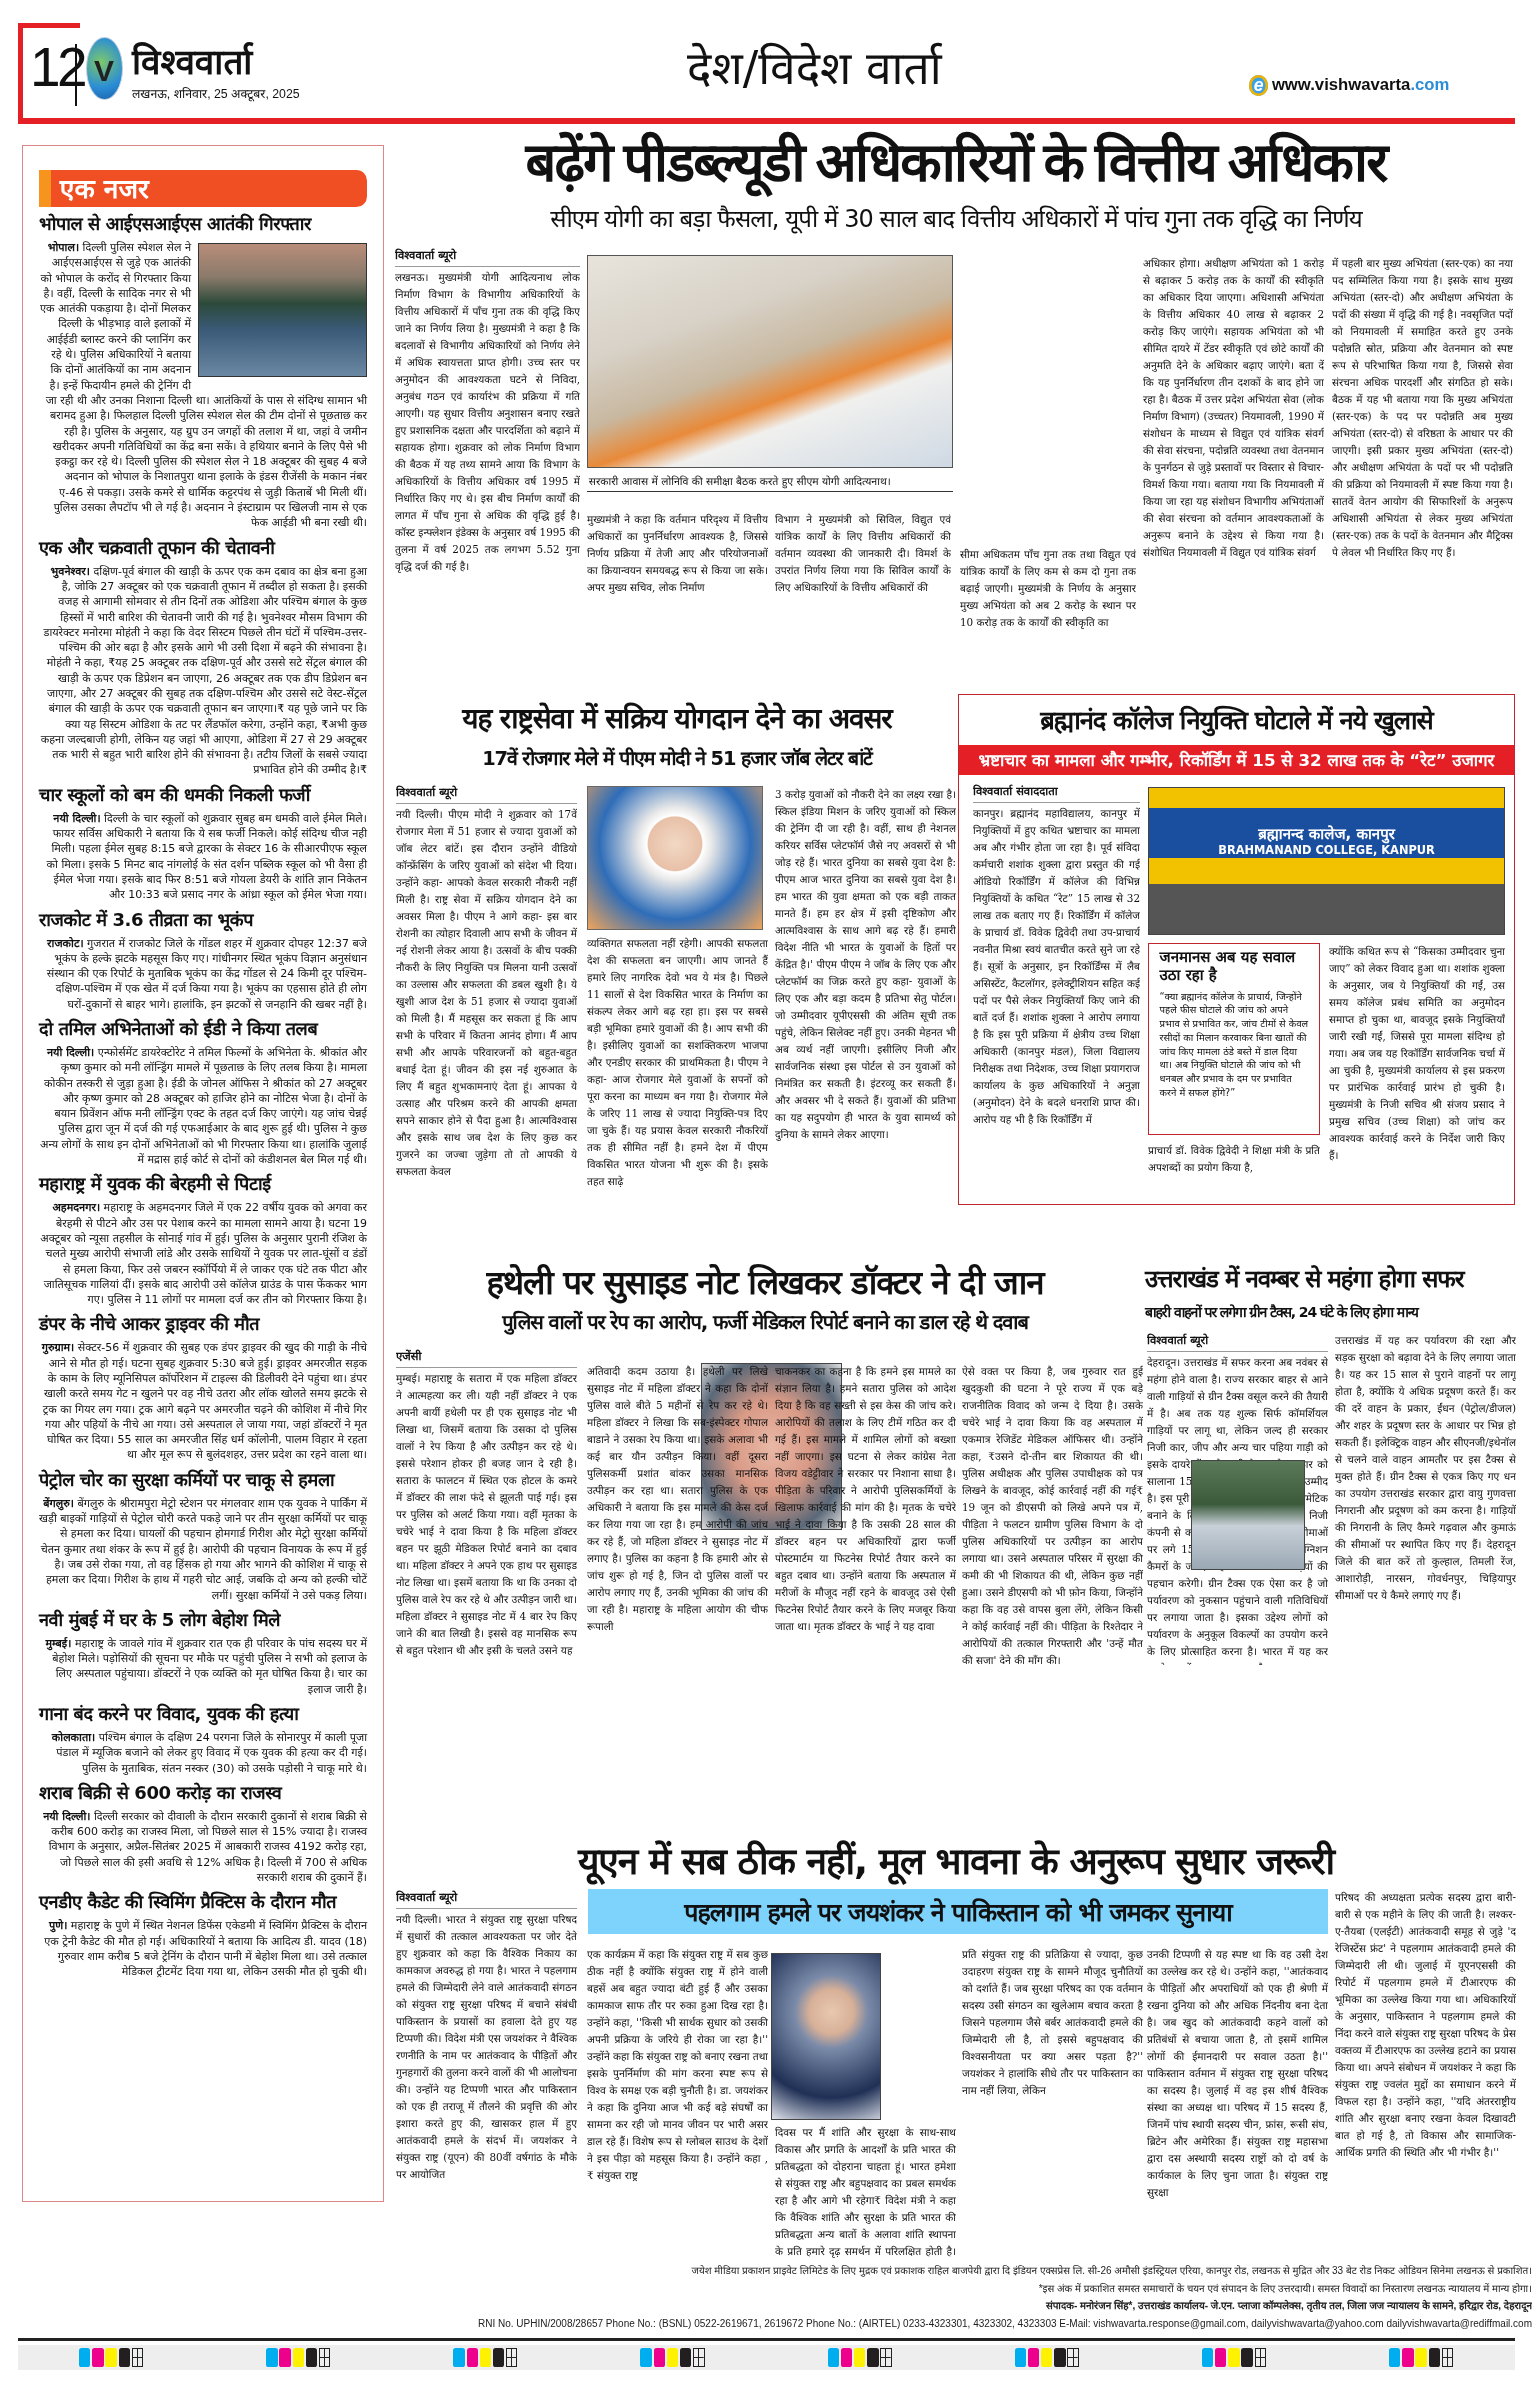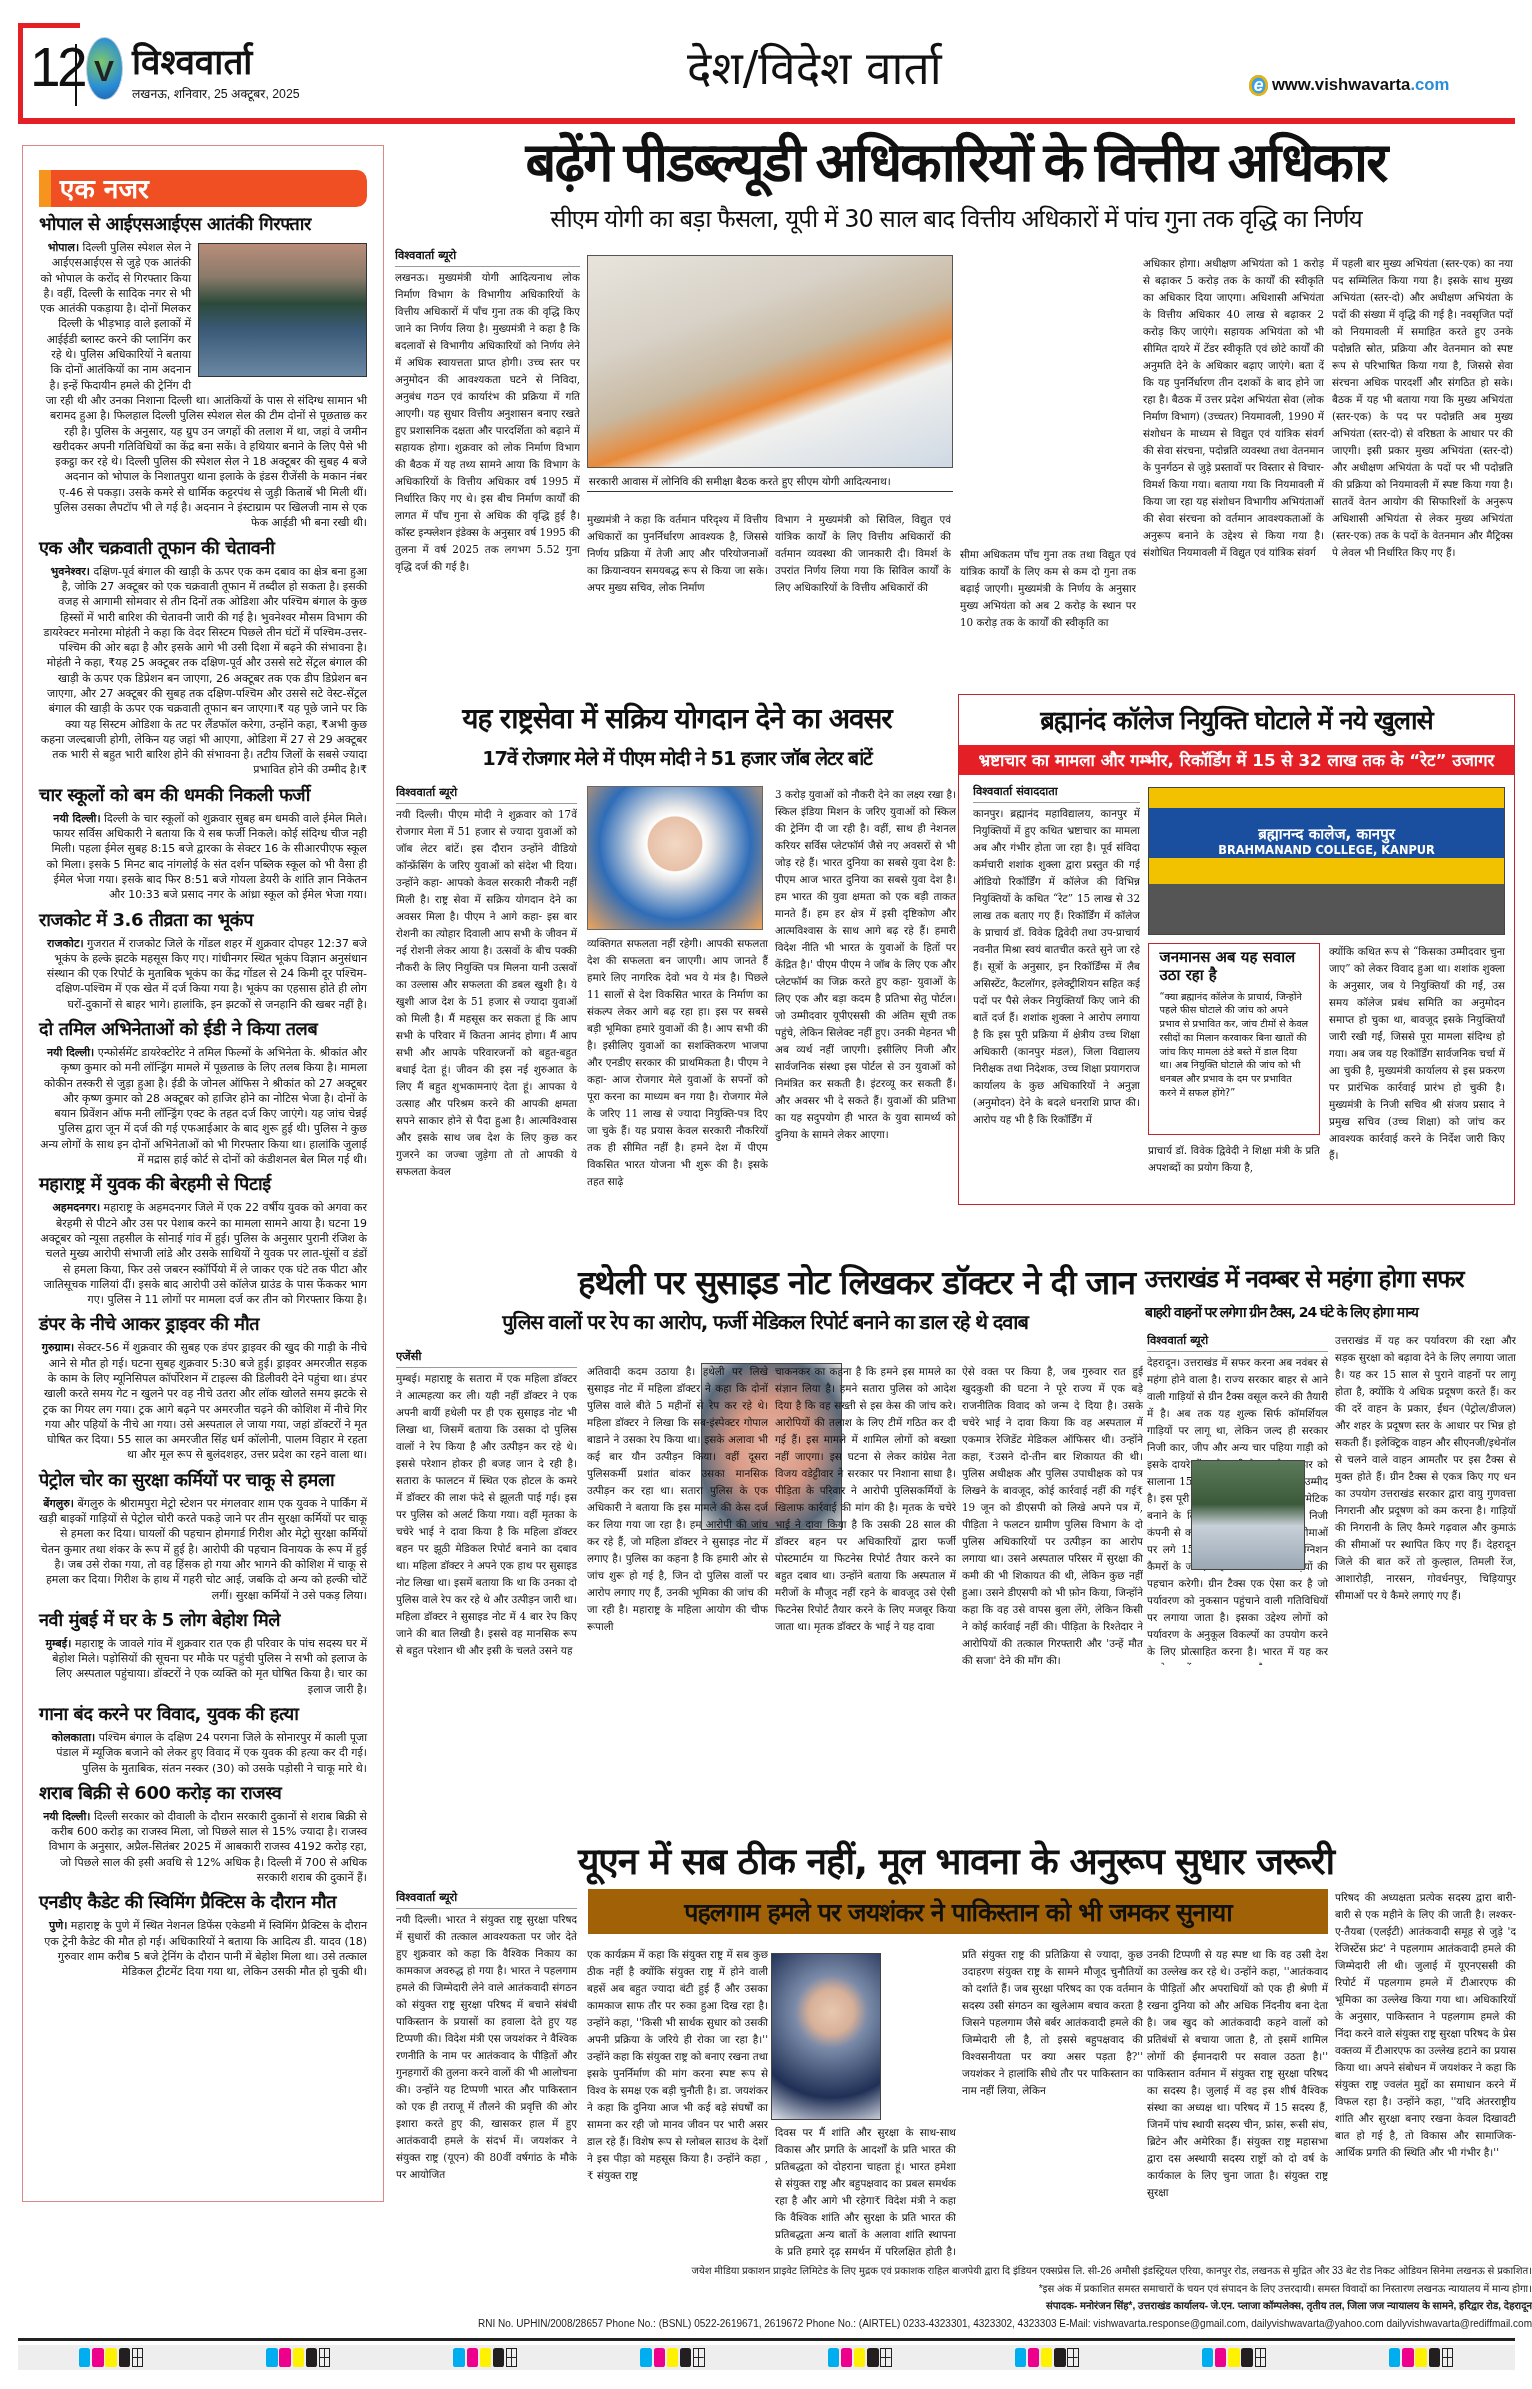--- a/index.html
+++ b/index.html
@@ -35,21 +35,21 @@
 .photo-meeting{background:linear-gradient(160deg,#e8e4dc 0%,#d8d2c8 30%,#c8b8a0 50%,#e88a3a 62%,#f0f0ee 70%,#cfd9e4 100%)}
 .h2{font-family:"DejaVu Sans",sans-serif;font-weight:bold;letter-spacing:-1.1px;text-align:center}
 .photo-modi{background:radial-gradient(circle at 50% 40%,#f2d9c4 0,#e8c0a8 22%,#fff 23%,#e8e8e8 30%,#2f6db8 62%,#f0a55a 100%)}
 .brahma-box{left:958px;top:694px;width:557px;height:511px;border:1.8px solid #c0282e}
 .brahma-red{background:#e51f26;color:#fff;font-size:16.7px;font-weight:bold;text-align:center;height:30px;line-height:30px;font-family:"DejaVu Sans",sans-serif}
 .photo-college{background:linear-gradient(180deg,#f2c200 0 14%,#1a4fa0 14% 48%,#f2c200 48% 66%,#555 66% 100%)}
 .inset-box{border:1.8px solid #c0282e;padding:5.3px 10.6px}
 .photo-hand{background:radial-gradient(ellipse at 50% 50%,#e9b8a6 0,#d89a86 40%,#5a6878 75%,#ddd 100%)}
 .photo-road{background:linear-gradient(180deg,#5a7a5a 0,#3a5a3a 40%,#c8d0d8 60%,#9aa8b4 100%)}
 .photo-jai{background:radial-gradient(circle at 55% 35%,#e8c8b0 0,#d8b098 18%,#7a8aa8 30%,#1f2f55 70%,#e0e4ec 100%)}
-.pahalgam{background:#a16207;font-family:"DejaVu Sans",sans-serif;font-size:25px;font-weight:bold;letter-spacing:-0.9px;padding:5.3px 12.3px}
+.pahalgam{background:#7dd3fc;font-family:"DejaVu Sans",sans-serif;font-size:25px;font-weight:bold;letter-spacing:-0.9px;padding:5.3px 12.3px}
 .footer{left:0;top:2262px;width:1532px;text-align:right;font-size:10px;line-height:17.6px;font-family:"Liberation Sans",sans-serif;color:#222}
 .footrule{left:17.6px;top:2338px;width:1497px;height:2.6px;background:#222}
 .regbar{left:17.6px;top:2345px;width:1497px;height:25px;background:#eee;display:flex;justify-content:space-around;align-items:center}
 .reg{display:flex;gap:1.8px}
 .sw{width:11.4px;height:19.4px;border-radius:2.6px}
 .cross{width:11.4px;height:19.4px;border:1.3px solid #222;background:linear-gradient(#222,#222) center/100% 1.3px no-repeat,linear-gradient(#222,#222) center/1.3px 100% no-repeat}
 </style>
 </head>
 <body>
 
@@ -156,21 +156,21 @@
     <div style="font-family:'DejaVu Sans',sans-serif;font-size:9.7px;line-height:13.7px">“क्या ब्रह्मानंद कॉलेज के प्राचार्य, जिन्होंने पहले फीस घोटाले की जांच को अपने प्रभाव से प्रभावित कर, जांच टीमों से केवल रसीदों का मिलान करवाकर बिना खातों की जांच किए मामला ठंडे बस्ते में डाल दिया था। अब नियुक्ति घोटाले की जांच को भी धनबल और प्रभाव के दम पर प्रभावित करने में सफल होंगे?”</div>
   </div>
   <div class="abs photo-college" style="left:189px;top:92px;width:357px;height:148px;border:0.9px solid #444;color:#fff;text-align:center;font-family:'DejaVu Sans',sans-serif">
     <div style="margin-top:35px;font-size:15px;font-weight:bold">ब्रह्मानन्द कालेज, कानपुर</div>
     <div style="font-size:11.4px;font-weight:bold">BRAHMANAND COLLEGE, KANPUR</div>
   </div>
   <div class="col" style="left:189px;top:447px;width:172px;height:53px;overflow:hidden">प्राचार्य डॉ. विवेक द्विवेदी ने शिक्षा मंत्री के प्रति अपशब्दों का प्रयोग किया है,</div>
   <div class="col" style="left:370px;top:248px;width:176px;height:252px;overflow:hidden">क्योंकि कथित रूप से “किसका उम्मीदवार चुना जाए” को लेकर विवाद हुआ था। शशांक शुक्ला के अनुसार, जब ये नियुक्तियाँ की गईं, उस समय कॉलेज प्रबंध समिति का अनुमोदन समाप्त हो चुका था, बावजूद इसके नियुक्तियाँ जारी रखी गईं, जिससे पूरा मामला संदिग्ध हो गया। अब जब यह रिकॉर्डिंग सार्वजनिक चर्चा में आ चुकी है, मुख्यमंत्री कार्यालय से इस प्रकरण पर प्रारंभिक कार्रवाई प्रारंभ हो चुकी है। मुख्यमंत्री के निजी सचिव श्री संजय प्रसाद ने प्रमुख सचिव (उच्च शिक्षा) को जांच कर आवश्यक कार्रवाई करने के निर्देश जारी किए हैं।</div>
 </div>
 
-<div class="abs h2" style="left:395px;top:1259px;width:740px;font-size:33px;text-align:right">हथेली पर सुसाइड नोट लिखकर डॉक्टर ने दी जान</div>
+<div class="abs h2" style="left:395px;top:1259px;width:740px;font-size:33px;text-align:center">हथेली पर सुसाइड नोट लिखकर डॉक्टर ने दी जान</div>
 <div class="abs h2" style="left:395px;top:1308px;width:740px;font-size:20px">पुलिस वालों पर रेप का आरोप, फर्जी मेडिकल रिपोर्ट बनाने का डाल रहे थे दवाब</div>
 <div class="col" style="left:396px;top:1348px;width:181px;height:317px;overflow:hidden">
   <div class="byline">एजेंसी</div>
   <div>मुम्बई। महाराष्ट्र के सतारा में एक महिला डॉक्टर ने आत्महत्या कर ली। यही नहीं डॉक्टर ने एक अपनी बायीं हथेली पर ही एक सुसाइड नोट भी लिखा था, जिसमें बताया कि उसका दो पुलिस वालों ने रेप किया है और उत्पीड़न कर रहे थे। इससे परेशान होकर ही बजह जान दे रही है। सतारा के फालटन में स्थित एक होटल के कमरे में डॉक्टर की लाश फंदे से झूलती पाई गई। इस पर पुलिस को अलर्ट किया गया। वहीं मृतका के चचेरे भाई ने दावा किया है कि महिला डॉक्टर बहन पर झूठी मेडिकल रिपोर्ट बनाने का दबाव था। महिला डॉक्टर ने अपने एक हाथ पर सुसाइड नोट लिखा था। इसमें बताया कि था कि उनका दो पुलिस वाले रेप कर रहे थे और उत्पीड़न जारी था। महिला डॉक्टर ने सुसाइड नोट में 4 बार रेप किए जाने की बात लिखी है। इससे वह मानसिक रूप से बहुत परेशान थी और इसी के चलते उसने यह</div>
 </div>
 <div class="abs photo-hand" style="left:701px;top:1363px;width:141px;height:167px;border:0.9px solid #444"></div>
 <div class="col" style="left:587px;top:1363px;width:181px;height:301px;overflow:hidden">अतिवादी कदम उठाया है। हथेली पर लिखे सुसाइड नोट में महिला डॉक्टर ने कहा कि दोनों पुलिस वाले बीते 5 महीनों से रेप कर रहे थे। महिला डॉक्टर ने लिखा कि सब-इंस्पेक्टर गोपाल बाडाने ने उसका रेप किया था। इसके अलावा भी कई बार यौन उत्पीड़न किया। वहीं दूसरा पुलिसकर्मी प्रशांत बांकर उसका मानसिक उत्पीड़न कर रहा था। सतारा पुलिस के एक अधिकारी ने बताया कि इस मामले की केस दर्ज कर लिया गया जा रहा है। हम आरोपी की जांच कर रहे हैं, जो महिला डॉक्टर ने सुसाइड नोट में लगाए है। पुलिस का कहना है कि हमारी ओर से जांच शुरू हो गई है, जिन दो पुलिस वालों पर आरोप लगाए गए हैं, उनकी भूमिका की जांच की जा रही है। महाराष्ट्र के महिला आयोग की चीफ रूपाली</div>
 <div class="col" style="left:775px;top:1363px;width:181px;height:301px;overflow:hidden">चाकनकर का कहना है कि हमने इस मामले का संज्ञान लिया है। हमने सतारा पुलिस को आदेश दिया है कि वह सख्ती से इस केस की जांच करे। आरोपियों की तलाश के लिए टीमें गठित कर दी गई हैं। इस मामले में शामिल लोगों को बख्शा नहीं जाएगा। इस घटना से लेकर कांग्रेस नेता विजय वडेट्टीवार ने सरकार पर निशाना साधा है। पीड़िता के परिवार ने आरोपी पुलिसकर्मियों के खिलाफ कार्रवाई की मांग की है। मृतक के चचेरे भाई ने दावा किया है कि उसकी 28 साल की डॉक्टर बहन पर अधिकारियों द्वारा फर्जी पोस्टमार्टम या फिटनेस रिपोर्ट तैयार करने का बहुत दबाव था। उन्होंने बताया कि अस्पताल में मरीजों के मौजूद नहीं रहने के बावजूद उसे ऐसी फिटनेस रिपोर्ट तैयार करने के लिए मजबूर किया जाता था। मृतक डॉक्टर के भाई ने यह दावा</div>
 <div class="col" style="left:962px;top:1363px;width:181px;height:301px;overflow:hidden">ऐसे वक्त पर किया है, जब गुरुवार रात हुई खुदकुशी की घटना ने पूरे राज्य में एक बड़े राजनीतिक विवाद को जन्म दे दिया है। उसके चचेरे भाई ने दावा किया कि वह अस्पताल में एकमात्र रेजिडेंट मेडिकल ऑफिसर थी। उन्होंने कहा, ₹उसने दो-तीन बार शिकायत की थी। पुलिस अधीक्षक और पुलिस उपाधीक्षक को पत्र लिखने के बावजूद, कोई कार्रवाई नहीं की गई₹ 19 जून को डीएसपी को लिखे अपने पत्र में, पीड़िता ने फलटन ग्रामीण पुलिस विभाग के दो पुलिस अधिकारियों पर उत्पीड़न का आरोप लगाया था। उसने अस्पताल परिसर में सुरक्षा की कमी की भी शिकायत की थी, लेकिन कुछ नहीं हुआ। उसने डीएसपी को भी फ़ोन किया, जिन्होंने कहा कि वह उसे वापस बुला लेंगे, लेकिन किसी ने कोई कार्रवाई नहीं की। पीड़िता के रिश्तेदार ने आरोपियों की तत्काल गिरफ्तारी और 'उन्हें मौत की सजा' देने की माँग की।</div>
 

